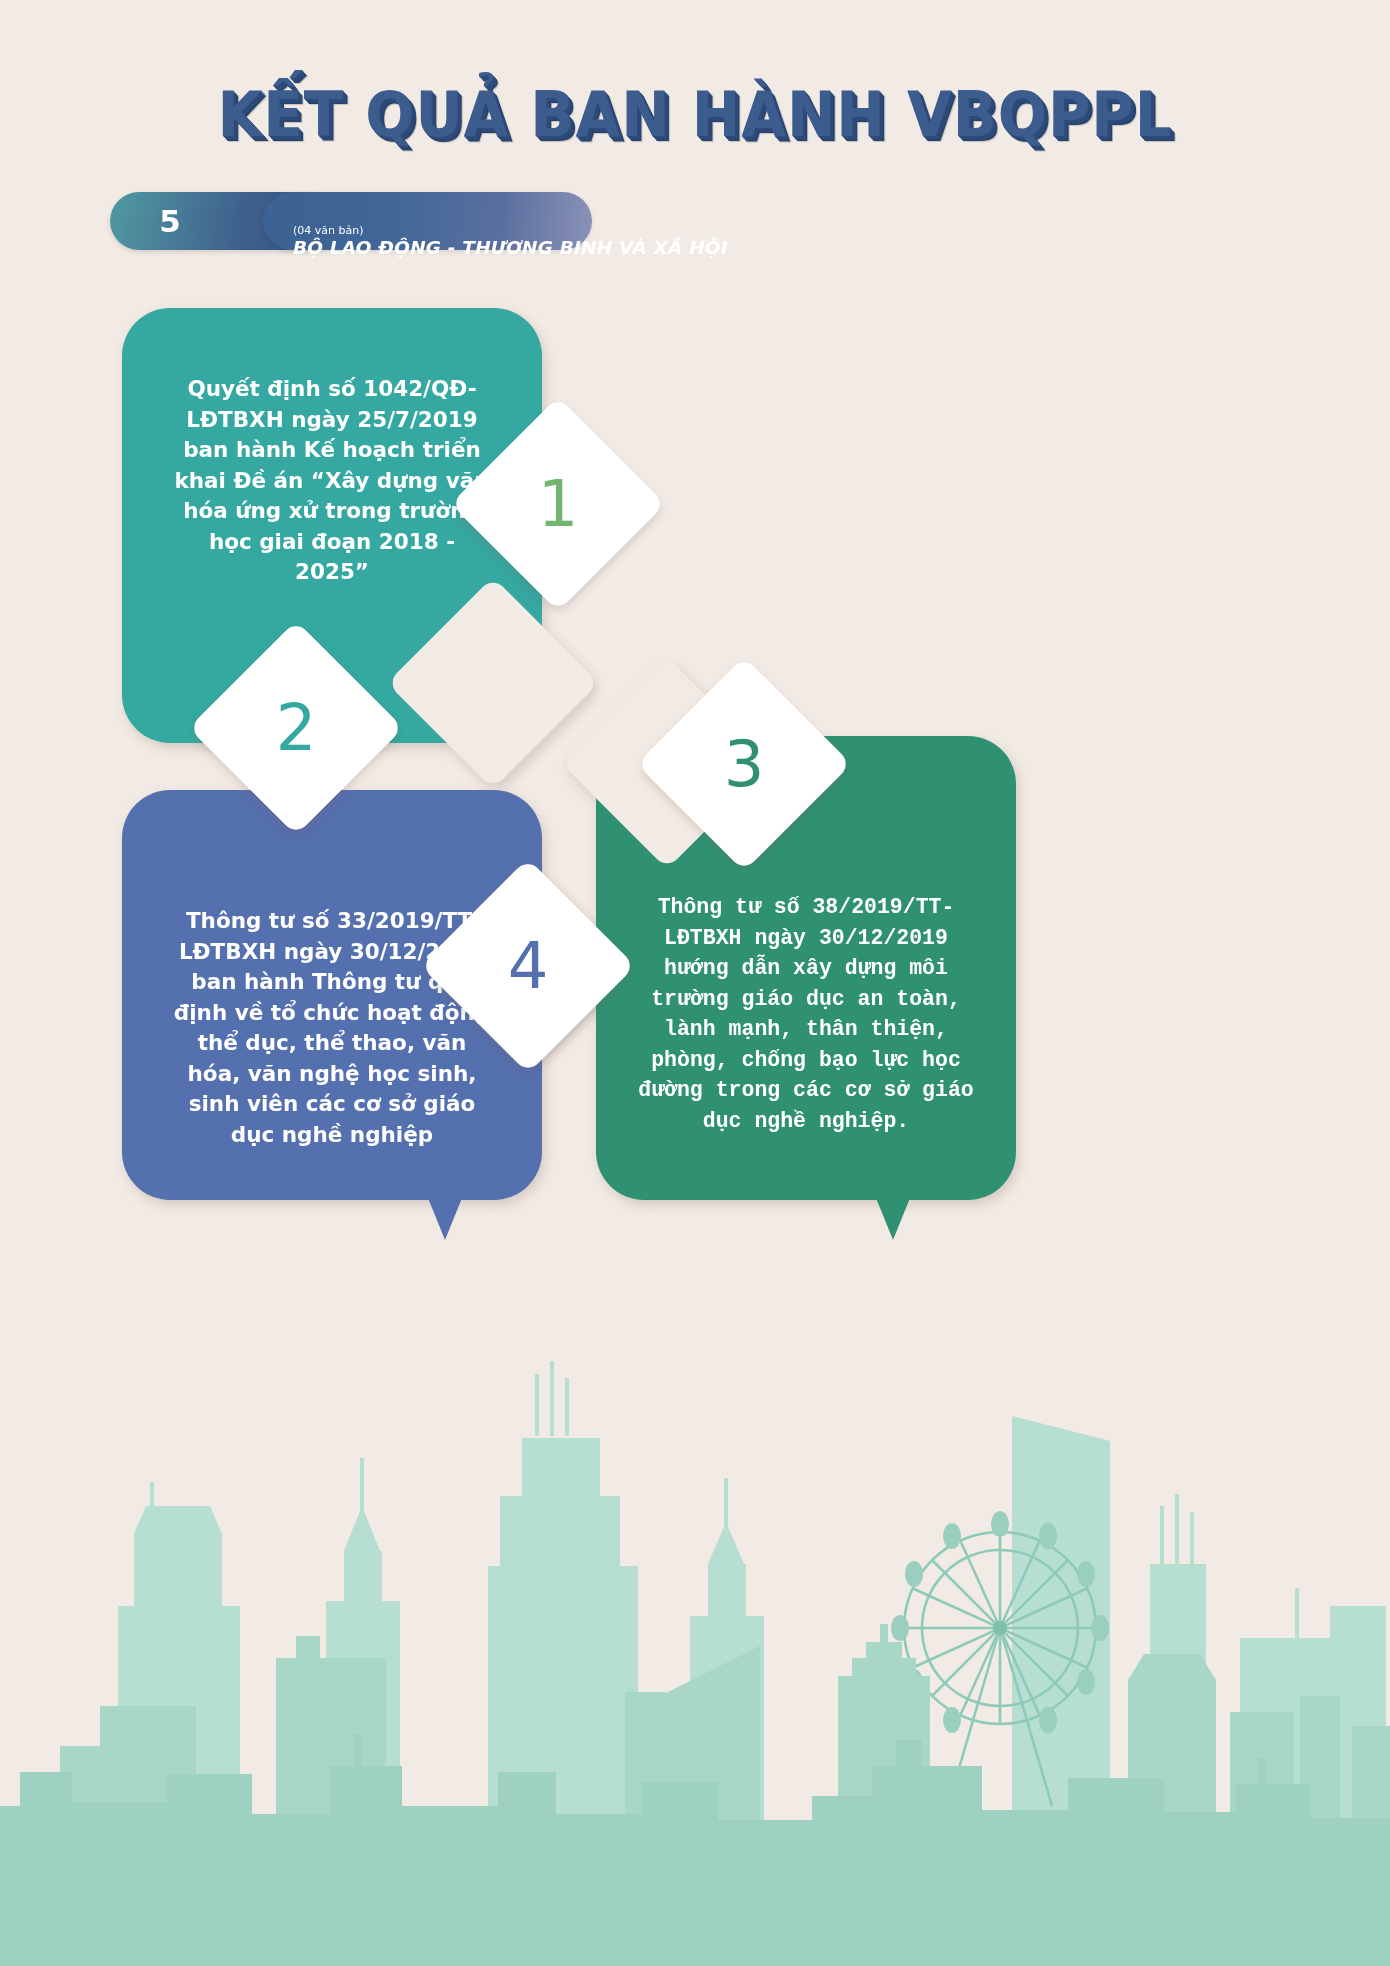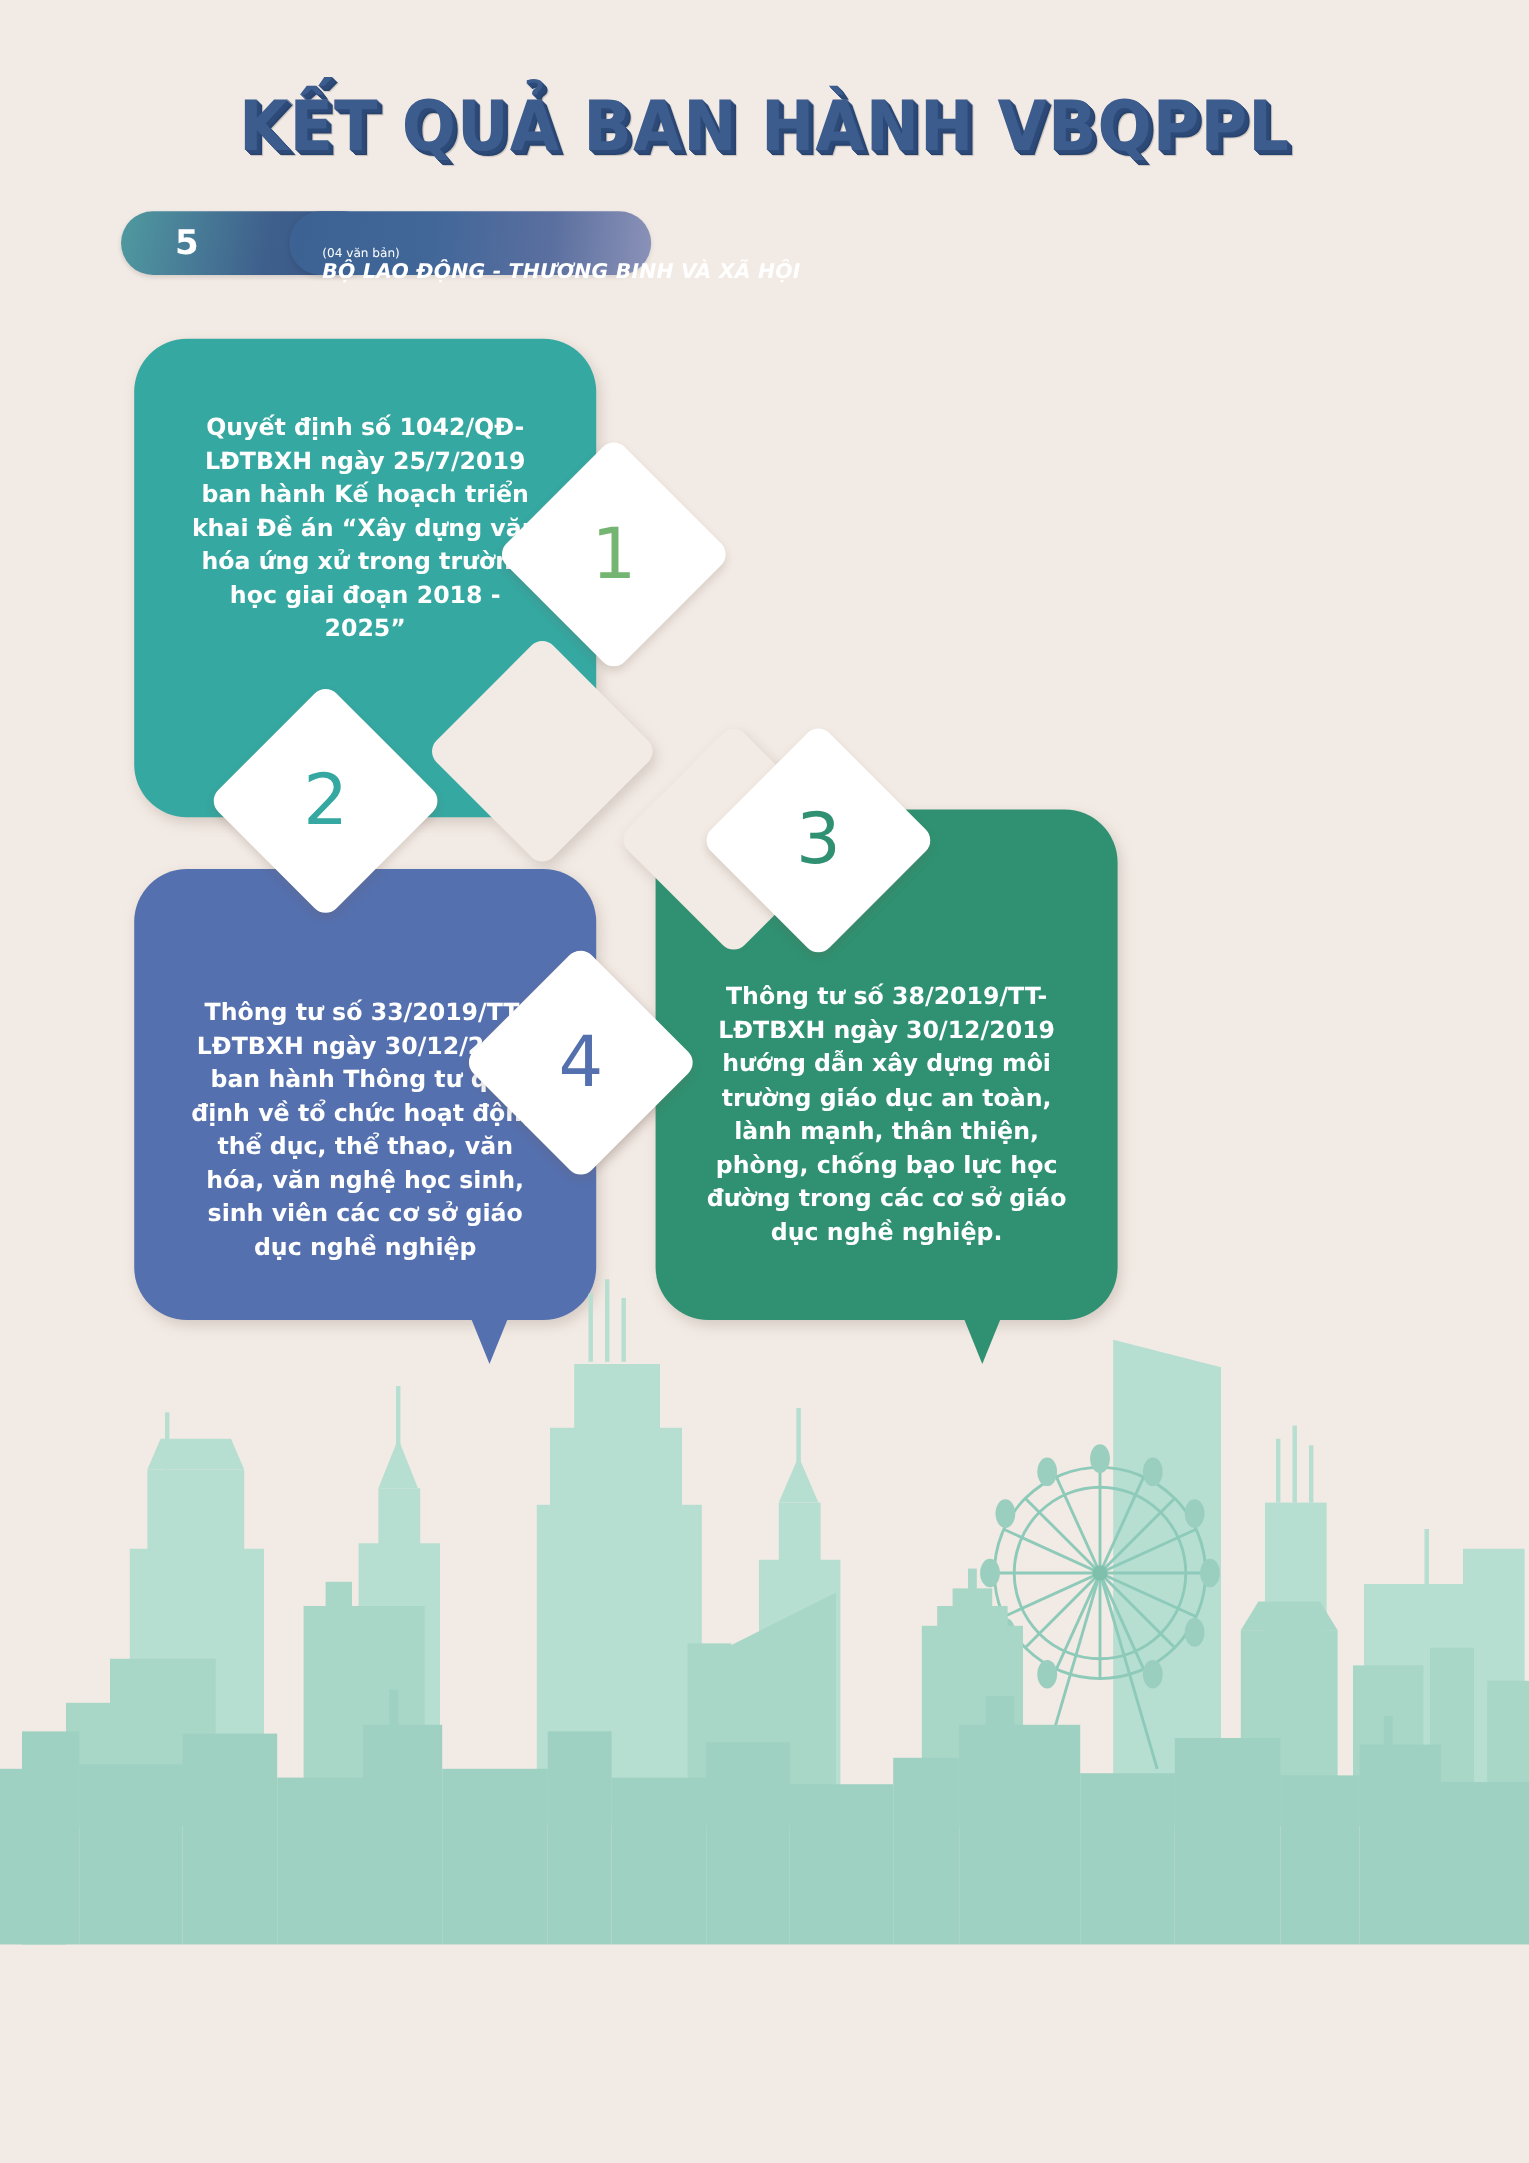--- a/index.html
+++ b/index.html
@@ -4,21 +4,21 @@
 <style>
   * { box-sizing: border-box; margin: 0; padding: 0; }
   html, body {
     width: 1390px; height: 1966px;
     background: #f2eae4;
     font-family: "DejaVu Sans", "Liberation Sans", sans-serif;
     overflow: hidden;
   }
   #page {
     position: relative;
-    width: 1390px; height: 1768px;
+    width: 1390px; height: 1966px;
     background: #f2eae4;
     overflow: hidden;
     padding-left: 26px;
   }
 
   
   #title {
     position: absolute;
     top: 78px; left: 0; width: 1390px;
     text-align: center;
@@ -126,21 +126,21 @@
   #card4 {
     left: 122px; top: 790px;
     width: 420px; height: 410px;
   }
   #card4 .shape { background: #5570ae; }
   #card4 .txt { top: 116px; padding: 0 48px; }
 
   
   #card3 {
     left: 596px; top: 736px;
-    width: 420px; height: 464px;
+    width: 420px; height: 464px; font-family: Liberation Mono, monospace;
   }
   #card3 .shape { background: #2f9171; }
   #card3 .txt { top: 156px; padding: 0 40px; }
 
   .shape {
     position: absolute;
     inset: 0;
     border-radius: 48px;
   }
 

